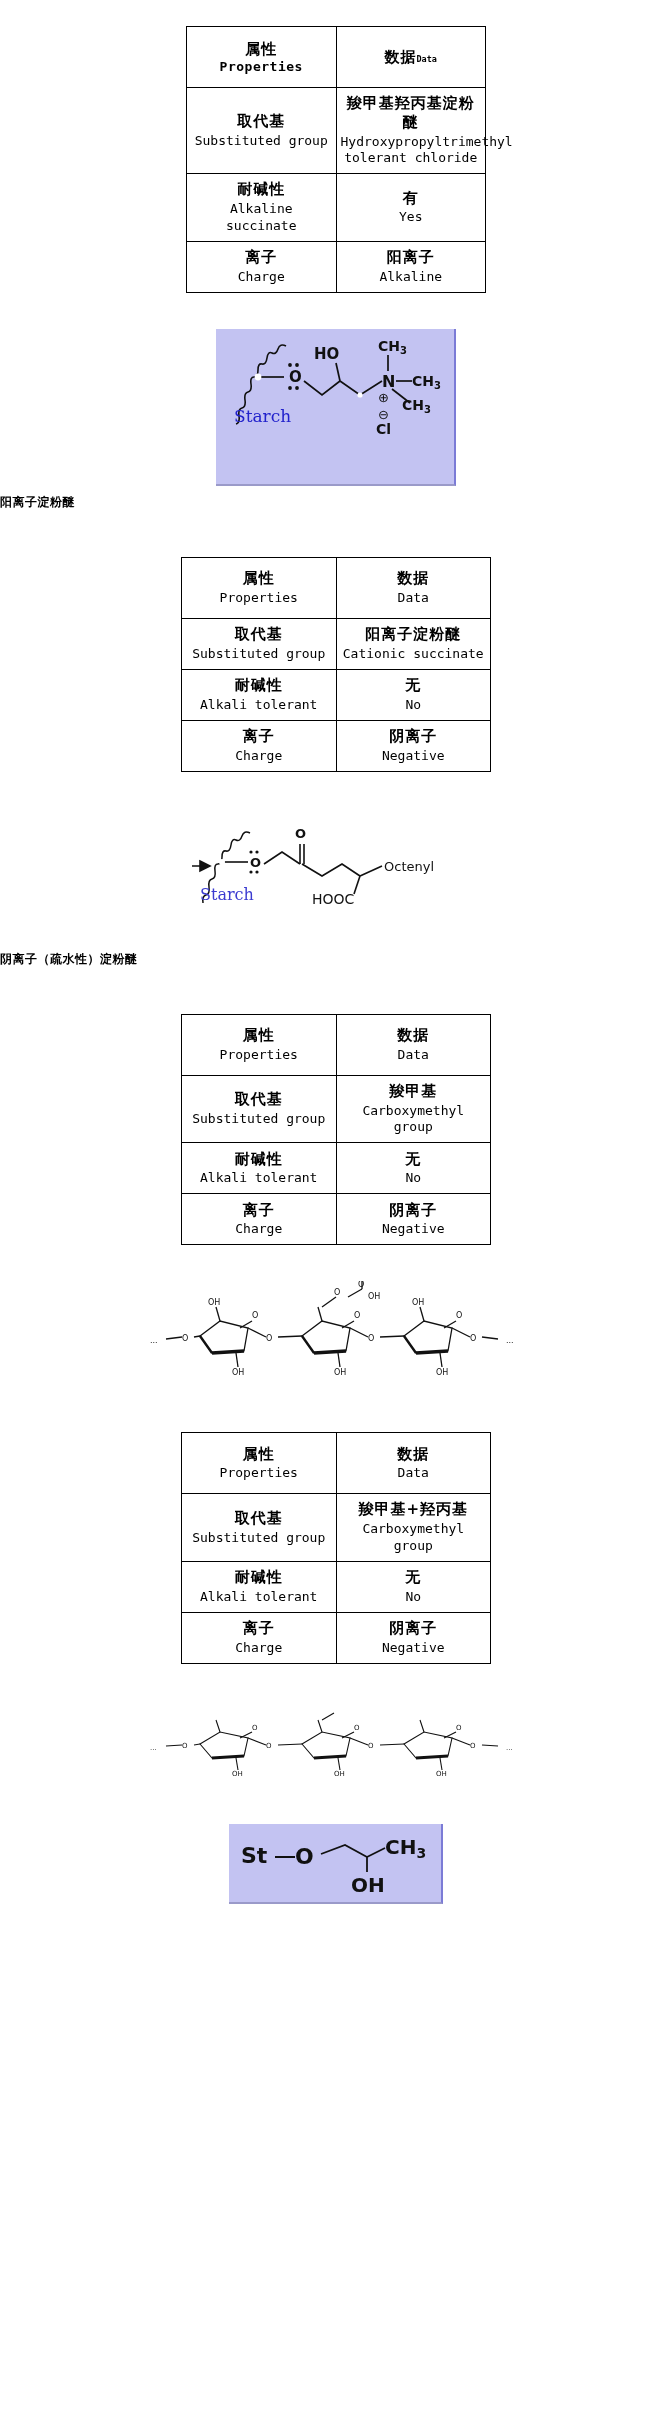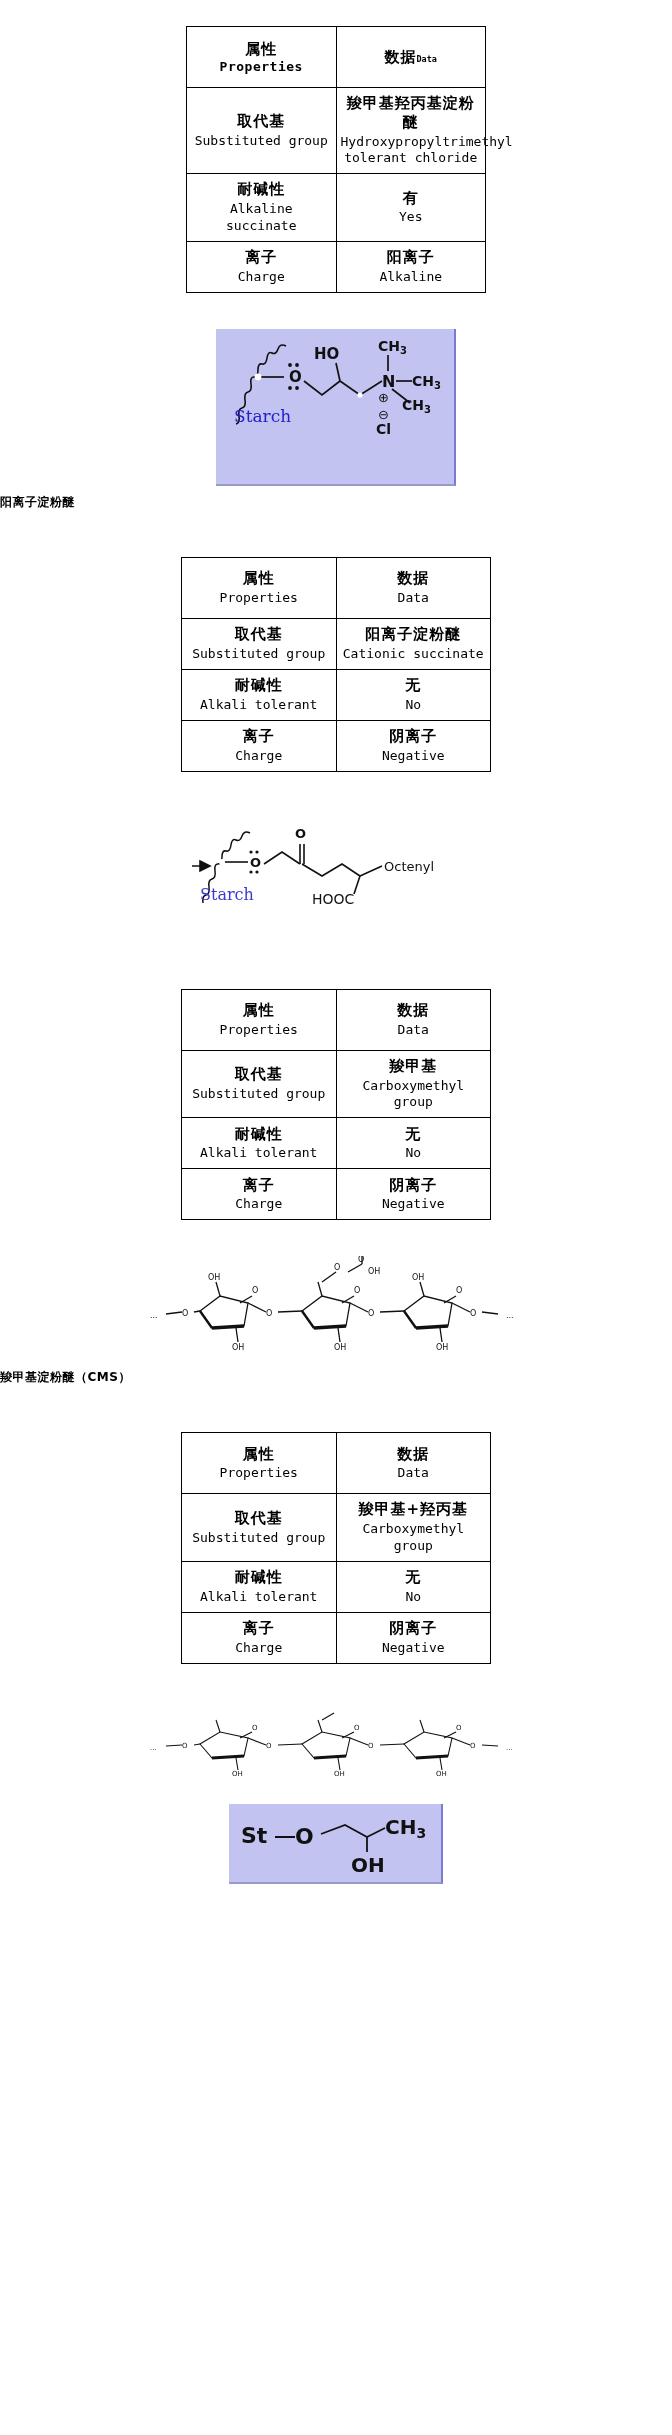--- a/index.html
+++ b/index.html
@@ -253,20 +253,21 @@
 
       <line x1="174" y1="58" x2="196" y2="48" stroke="#111" stroke-width="1.6"></line>
       <text x="198" y="53" font-family="'DejaVu Sans','Liberation Sans',sans-serif" font-size="13" fill="#111">Octenyl</text>
 
       <line x1="174" y1="58" x2="168" y2="76" stroke="#111" stroke-width="1.6"></line>
       <text x="126" y="86" font-family="'DejaVu Sans','Liberation Sans',sans-serif" font-size="14" fill="#111">HOOC</text>
 
       <text x="14" y="82" font-family="'DejaVu Serif','Liberation Serif',serif" font-size="16" fill="#3b3bd0">Starch</text>
     </svg>
   </div>
+  <div class="caption">阴离子（疏水性）淀粉醚</div>
 
   <div class="gap-lg"></div>
 
   <table class="spec-table wide">
     <tbody>
         <tr>
       <td class="hdr-cell">
         <span class="cn hdr-cn">属性</span>
         <span class="en">Properties</span>
       </td>
@@ -365,21 +366,20 @@
         <text x="286" y="24">OH</text>
         <text x="106" y="94">OH</text>
         <text x="208" y="94">OH</text>
         <text x="310" y="94">OH</text>
         <text x="208" y="14">O</text>
         <text x="232" y="6">O</text>
         <text x="242" y="18">OH</text>
       </g>
     </svg>
   </div>
-  <div class="caption">羧甲基淀粉醚（CMS）</div>
 
   <div class="gap-lg"></div>
 
   <table class="spec-table wide">
     <tbody>
         <tr>
       <td class="hdr-cell">
         <span class="cn hdr-cn">属性</span>
         <span class="en">Properties</span>
       </td>
@@ -463,21 +463,21 @@
         <text x="330" y="20">O</text>
         <text x="106" y="66">OH</text>
         <text x="208" y="66">OH</text>
         <text x="310" y="66">OH</text>
       </g>
     </svg>
   </div>
 
   <div class="gap-md"></div>
 
-  <div class="fig fig-purple" style="width:212px;height:78px;">
+  <div class="fig fig-purple" style="width:212px;height:78px;margin-top:20px;">
     <svg width="212" height="78" viewBox="0 0 212 78">
       <text x="12" y="39" font-family="'DejaVu Sans','Liberation Sans',sans-serif" font-size="22" font-weight="bold" fill="#111">St</text>
       <line x1="46" y1="33" x2="66" y2="33" stroke="#111" stroke-width="2"></line>
       <text x="66" y="40" font-family="'DejaVu Sans','Liberation Sans',sans-serif" font-size="22" font-weight="bold" fill="#111">O</text>
       <polyline points="92,30 116,21 138,33" fill="none" stroke="#111" stroke-width="1.8"></polyline>
       <line x1="138" y1="33" x2="156" y2="24" stroke="#111" stroke-width="1.8"></line>
       <text x="156" y="30" font-family="'DejaVu Sans','Liberation Sans',sans-serif" font-size="20" font-weight="bold" fill="#111">CH<tspan font-size="14" dy="4">3</tspan></text>
       <line x1="138" y1="33" x2="138" y2="48" stroke="#111" stroke-width="1.8"></line>
       <text x="122" y="68" font-family="'DejaVu Sans','Liberation Sans',sans-serif" font-size="20" font-weight="bold" fill="#111">OH</text>
     </svg>

